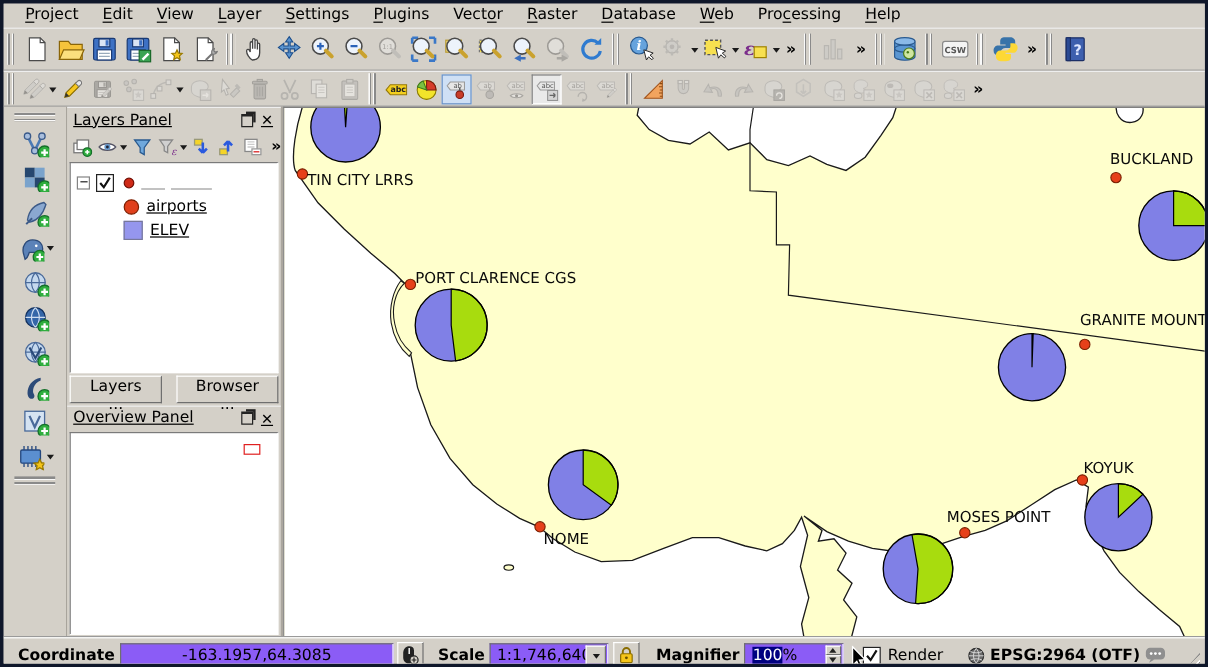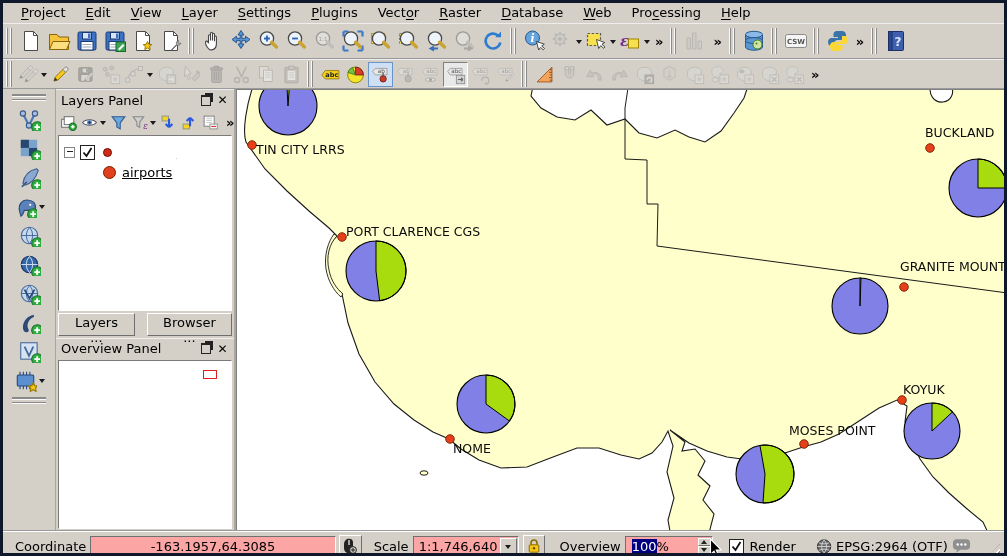--- a/index.html
+++ b/index.html
@@ -25,21 +25,21 @@
   .tb-handle{width:8px;height:26px;margin:0 3px;background:repeating-linear-gradient(90deg,#fafafa 0 1px,#8a8a8a 1px 2px,#d4d0c8 2px 4px,#fafafa 4px 5px,#8a8a8a 5px 6px,#d4d0c8 6px 8px);}
   .tb-overflow{font-weight:bold;font-size:13px;padding:0 4px;cursor:default;}
   
   .main{display:flex;height:442px;}
   .left-toolbar{width:52px;display:flex;flex-direction:column;align-items:center;padding-top:3px;border-right:1px solid #a8a49c;background:#d4d0c8;}
   .lt-handle{height:7px;width:34px;margin:2px 0 4px 0;background:repeating-linear-gradient(0deg,#fafafa 0 1px,#8a8a8a 1px 2px,#d4d0c8 2px 4px,#fafafa 4px 5px,#8a8a8a 5px 7px);}
   .lt-btn{display:flex;align-items:center;justify-content:center;background:transparent;border:none;height:29px;min-width:30px;padding:0;}
   .lt-btn svg{width:23px;height:23px;}
   
   .panels{width:180px;display:flex;flex-direction:column;background:#d4d0c8;border-right:2px solid #aba79f;box-sizing:border-box;}
-  .panel-titlebar{height:20px;display:flex;align-items:center;padding:0 5px;font-size:13px;flex:0 0 auto;border-top:1px solid #eee;}
+  .panel-titlebar{height:20px;display:flex;align-items:center;padding:0 5px;font-size:13px;flex:0 0 auto;border-top:1px solid #eee;text-decoration:underline;}
   .panel-title{flex:1;}
   .dock-btn{width:13px;height:13px;display:flex;align-items:center;justify-content:center;margin-left:4px;font-size:12px;line-height:12px;cursor:default;}
   .float-glyph{width:8px;height:8px;border:1px solid #222;border-top-width:2px;background:#d4d0c8;box-shadow:3px -3px 0 -1px #222;}
   .lp-toolbar{height:24px;display:flex;align-items:center;gap:2px;padding:0 3px;flex:0 0 auto;}
   .lp-btn{display:flex;align-items:center;background:transparent;border:none;padding:1px;}
   .lp-btn svg{width:17px;height:17px;}
   .lp-tree{flex:1;background:#fff;border:1px solid;border-color:#7a7a7a #fff #fff #7a7a7a;margin:1px 2px;overflow:hidden;padding-top:6px;}
   .trow{height:20px;display:flex;align-items:center;position:relative;text-decoration:underline;}
   .sel-bg{position:absolute;left:18px;right:0;top:0;bottom:0;background:#2e4f97;}
   .trow>*{position:relative;}
@@ -58,22 +58,22 @@
   .lp-tabs{height:23px;display:flex;gap:12px;padding:1px 2px 2px 2px;flex:0 0 auto;}
   .panel-tab{border:1px solid;border-color:#fff #6f6f6f #6f6f6f #fff;background:#d4d0c8;font-size:13px;font-family:inherit;padding:1px 12px 2px 12px;}
   .ov-content{flex:1;background:#fff;border:1px solid;border-color:#7a7a7a #fff #fff #7a7a7a;margin:1px 2px 2px 2px;position:relative;}
   .ov-rect{position:absolute;left:144px;top:9px;width:12px;height:7px;border:1.5px solid #e02020;}
   
   .map-wrap{flex:1;position:relative;border-left:1px solid #808080;border-top:1px solid #808080;overflow:hidden;}
   #map-svg{display:block;}
   #map-svg text{font-family:"DejaVu Sans",sans-serif;font-size:12.5px;fill:#0a0a0a;}
   
   .statusbar{height:28px;display:flex;align-items:center;background:#d4d0c8;border-top:1px solid #fff;box-shadow:0 -1px 0 #9a9a9a;padding:0 4px 0 8px;position:relative;}
-  .sb-label{margin:0 4px;white-space:nowrap;}
-  .sunken{border:1px solid;border-color:#6f6f6f #fff #fff #6f6f6f;background:#fca5a5;}
+  .sb-label{margin:0 4px;white-space:nowrap;font-weight:bold;}
+  .sunken{border:1px solid;border-color:#6f6f6f #fff #fff #6f6f6f;background:#8b5cf6;}
   .raised{border:1px solid;border-color:#fff #6f6f6f #6f6f6f #fff;background:#d4d0c8;}
   .sb-input{width:256px;height:18px;text-align:center;font-family:inherit;font-size:13px;padding:0;}
   .sb-iconbtn{width:24px;height:22px;display:flex;align-items:center;justify-content:center;padding:0;}
   .sb-combo{width:104px;height:18px;display:flex;align-items:center;padding-left:5px;position:relative;}
   .combo-arrow{position:absolute;right:1px;top:1px;bottom:1px;width:15px;display:flex;align-items:center;justify-content:center;}
   .combo-arrow::after{content:"";width:0;height:0;border:3.5px solid transparent;border-top:4.5px solid #1a1a1a;margin-top:4px;}
   .sb-spin{width:84px;height:18px;display:flex;align-items:center;padding-left:6px;position:relative;}
   .sb-spin .sel{background:#000080;color:#fff;}
   .spin-btns{position:absolute;right:1px;top:1px;bottom:1px;width:13px;display:flex;flex-direction:column;}
   .spin-btn{flex:1;display:flex;align-items:center;justify-content:center;border:1px solid;border-color:#fff #6f6f6f #6f6f6f #fff;background:#d4d0c8;padding:0;}
@@ -726,20 +726,25 @@
               </svg>
             </span>
             <span class="sw sw-dot"></span>
             <span class="tree-label bold selected">airports</span>
           </div>
           <div class="trow">
             <span style="width: 36px;"></span>
             <span class="sw sw-circle"></span>
             <span class="tree-label">airports</span>
           </div>
+          <div class="trow">
+            <span style="width: 36px;"></span>
+            <span class="sw sw-purple"></span>
+            <span class="tree-label">ELEV</span>
+          </div>
         </div>
       <div class="lp-tabs" id="lptabs">
           <button class="panel-tab">Layers ...</button>
           <button class="panel-tab">Browser ...</button>
         </div>
 
       <div class="panel-titlebar">
         <span class="panel-title">Overview Panel</span>
         <span class="dock-btn">
             <span class="float-glyph"></span>
@@ -824,21 +829,21 @@
       <span>1:1,746,640</span>
       <span class="combo-arrow raised"></span>
     </div>
     <button class="sb-iconbtn raised" style="margin-left:4px;">
       <svg width="16" height="16" viewBox="0 0 16 16">
           <path d="M5 7V5a3 3 0 0 1 6 0v2" fill="none" stroke="#8a6d00" stroke-width="1.6"></path>
           <rect x="3.2" y="6.8" width="9.6" height="7.4" rx="1" fill="#f5c518" stroke="#8a6d00"></rect>
           <circle cx="8" cy="10.2" r="1.2" fill="#6a5200"></circle>
         </svg>
     </button>
-    <span class="sb-label" style="margin-left:14px;">Overview</span>
+    <span class="sb-label" style="margin-left:14px;">Magnifier</span>
     <div class="sb-spin sunken">
       <span class="sel">100</span>
         <span>%</span>
       <span class="spin-btns">
         <button class="spin-btn spin-up"></button>
         <button class="spin-btn spin-down"></button>
       </span>
     </div>
     <label class="sb-check" style="margin-left:16px;">
       <span class="sb-cbbox">

